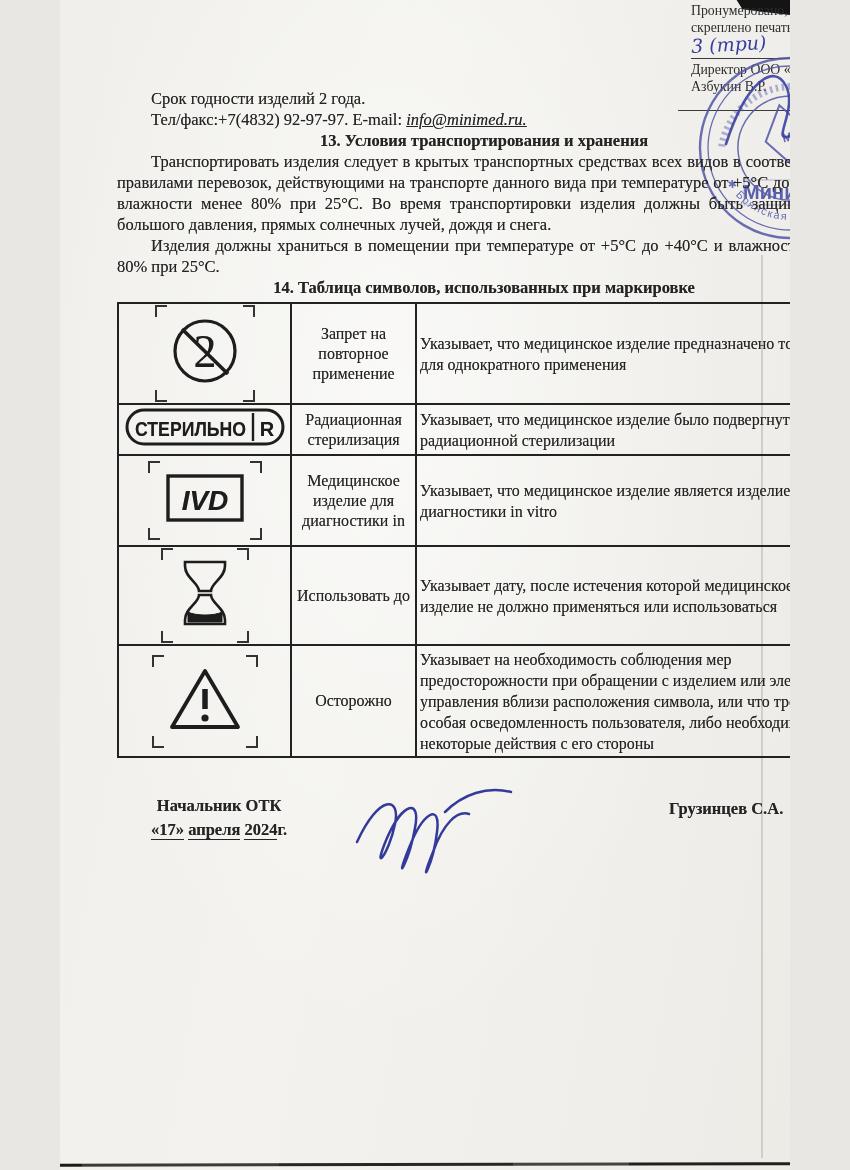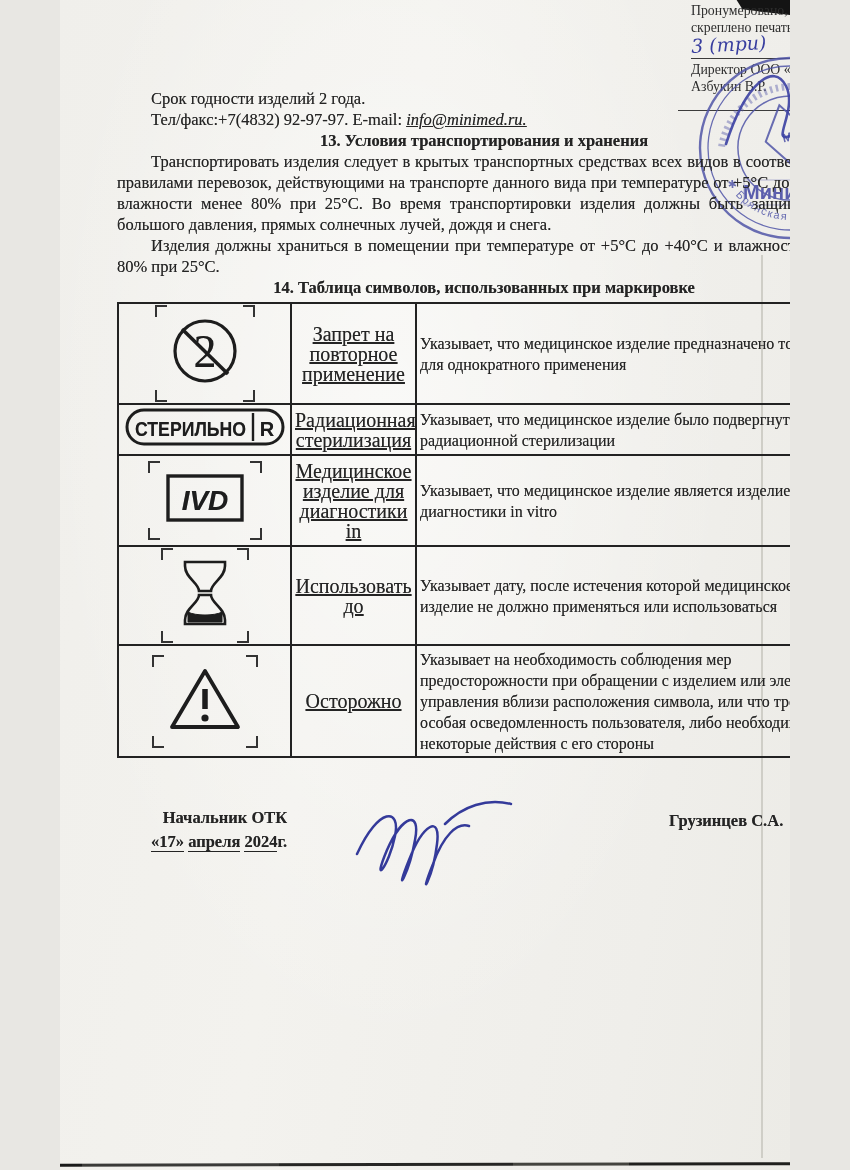--- a/index.html
+++ b/index.html
@@ -42,32 +42,32 @@
   .indent{text-indent:34px;}
   .email{font-style:italic;text-decoration:underline;}
   .h-center{text-align:center;font-weight:bold;margin:7px 0 0;}
   .h14{margin-top:14px;}
   
   table.symbols{border-collapse:collapse;width:733px;margin-top:4px;table-layout:fixed;}
   table.symbols th,table.symbols td{border:2px solid #222;vertical-align:middle;padding:1px 3px;}
   table.symbols th{font-size:16.2px;line-height:20px;font-weight:bold;text-align:center;height:44px;}
   .col-img{width:173px;} .col-name{width:125px;} .col-desc{width:433px;}
   td.sym{text-align:center;}
-  td.name{text-align:center;font-size:20px;line-height:20px;text-decoration:underline;}
+  td.name{text-align:center;font-size:16px;line-height:20px;}
   td.desc{text-align:left;font-size:16px;line-height:21px;padding:2px 6px 2px 4px;border-radius:7px;}
   .rh1{height:84px;} .rh2{height:46px;} .rh3{height:91px;font-style:italic;} .rh4{height:87px;} .rh5{height:112px;}
   
   .marks{position:relative;display:inline-block;padding:10px 14px;}
   .marks i{position:absolute;width:12px;height:12px;border:0 solid #333;}
   .marks i.tl{left:0;top:0;border-left-width:2px;border-top-width:2px;}
   .marks i.tr{right:0;top:0;border-right-width:2px;border-top-width:2px;}
   .marks i.bl{left:0;bottom:0;border-left-width:2px;border-bottom-width:2px;}
   .marks i.br{right:0;bottom:0;border-right-width:2px;border-bottom-width:2px;}
   
-  .footer{position:relative;margin-top:48px;height:120px;text-align:right;}
+  .footer{position:relative;margin-top:36px;height:120px;text-align:center;}
   .f-left{position:absolute;left:34px;top:0;font-weight:bold;font-size:16.5px;line-height:24px;}
   .u{border-bottom:1.5px solid #242424;}
   .f-sign{position:absolute;left:228px;top:-22px;}
   .f-name{position:absolute;left:552px;top:4px;font-weight:bold;font-size:16.5px;}
 </style>
 </head>
 <body>
 
 <div class="page">
 

